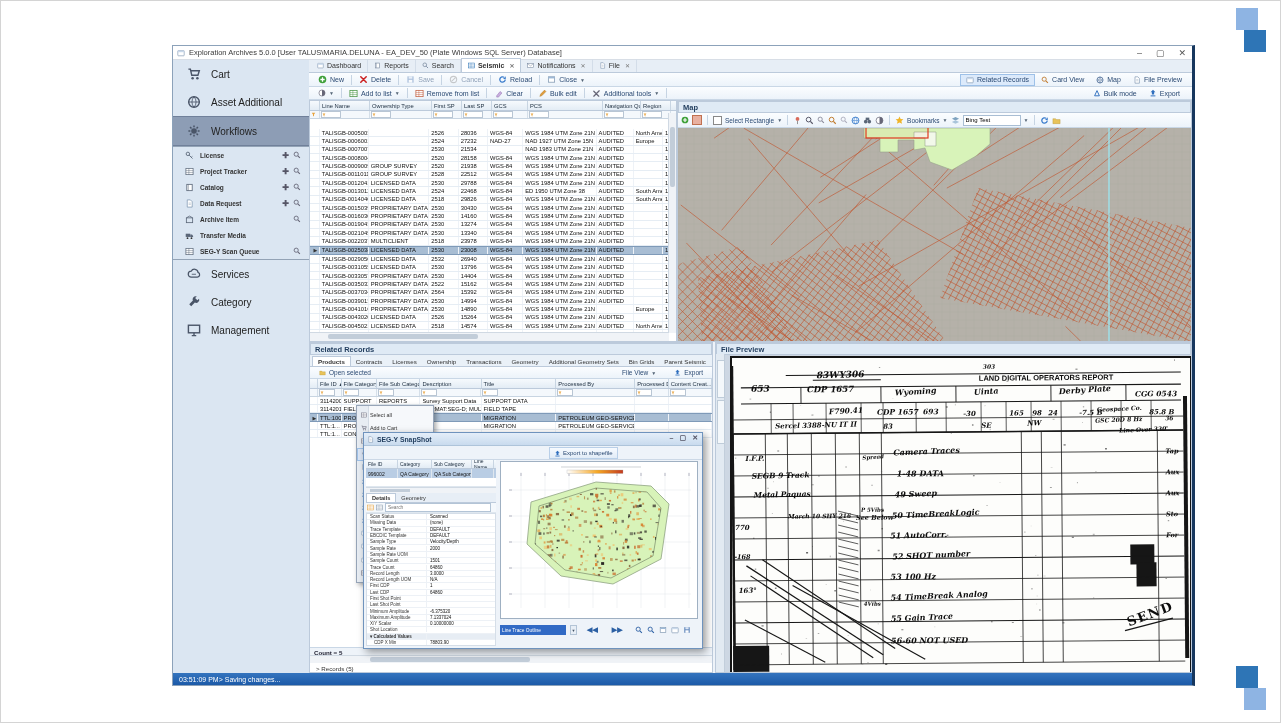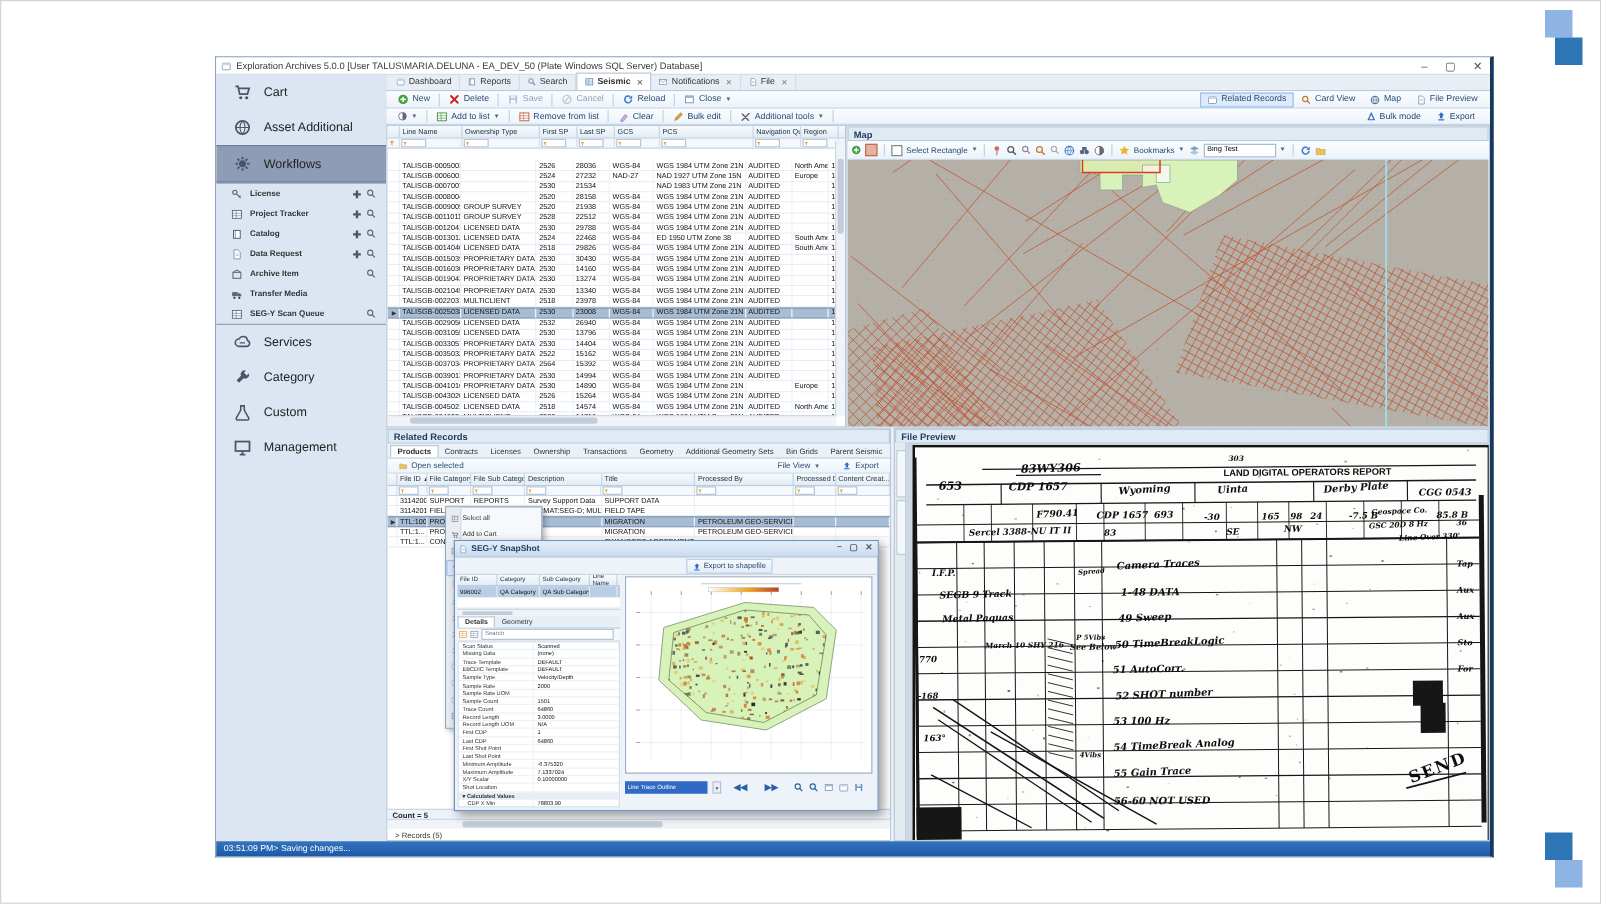--- a/index.html
+++ b/index.html
@@ -371,26 +371,20 @@
         <svg class="ic" style="width:14px;height:14px;color:#4a5568">
           <use href="#s-cloud"></use>
         </svg>
         <span>Services</span>
       </div>
       <div class="side-main">
         <svg class="ic" style="width:14px;height:14px;color:#4a5568">
           <use href="#s-wrench"></use>
         </svg>
         <span>Category</span>
-      </div>
-      <div class="side-main">
-        <svg class="ic" style="width:14px;height:14px;color:#4a5568">
-          <use href="#s-flask"></use>
-        </svg>
-        <span>Custom</span>
       </div>
       <div class="side-main">
         <svg class="ic" style="width:14px;height:14px;color:#4a5568">
           <use href="#s-monitor"></use>
         </svg>
         <span>Management</span>
       </div>
     </div>
 
   <div id="tabstrip">

